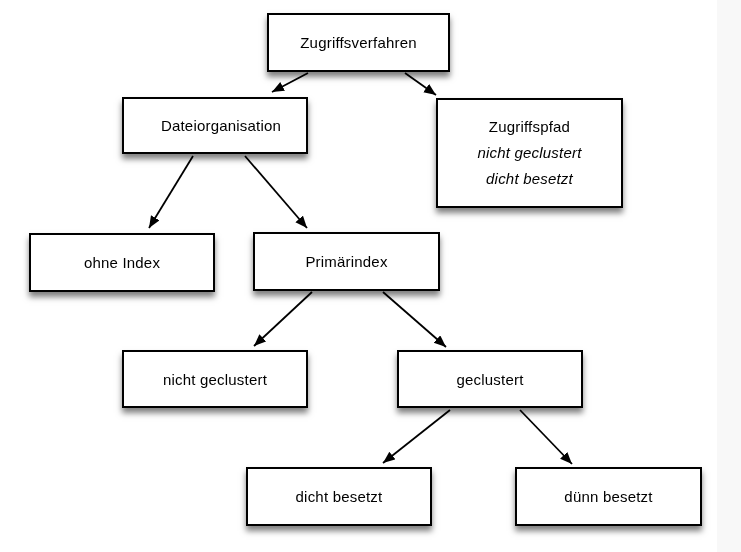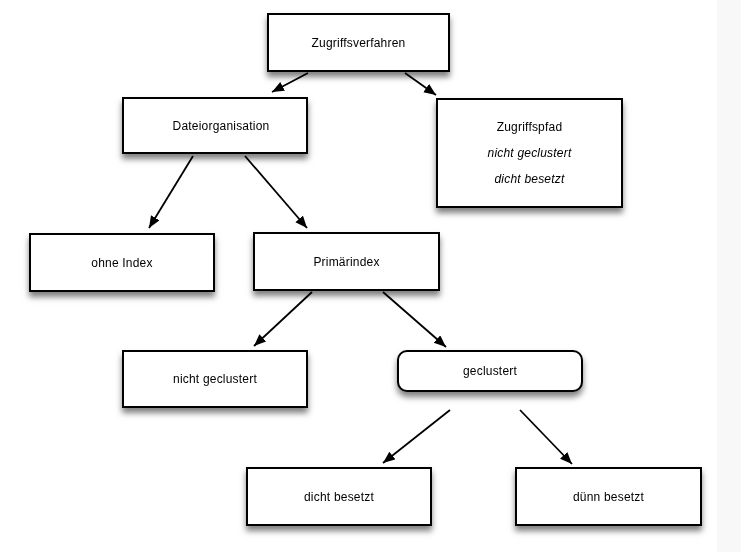--- a/index.html
+++ b/index.html
@@ -39,38 +39,38 @@
     position: absolute;
     box-sizing: border-box;
     background: var(--fill, #ffffff);
     border: 2px solid var(--border, #000000);
     box-shadow: 0 5px 6px rgba(0, 0, 0, 0.5);
     display: flex;
     align-items: center;
     justify-content: center;
     text-align: center;
     color: var(--text, #000000);
-    font-size: 12px;
+    font-size: 15px;
     letter-spacing: 0.2px;
   }
   .node.multi {
     flex-direction: column;
     line-height: 26px;
   }
   .node .italic {
     font-style: italic;
   }
   
   .n-root            { left: 267px; top: 13px;  width: 183px; height: 59px; }
   .n-dateiorg        { left: 122px; top: 97px;  width: 186px; height: 57px; padding-left: 12px; }
   .n-zugriffspfad    { left: 436px; top: 98px;  width: 187px; height: 110px; }
   .n-ohne-index      { left: 29px;  top: 233px; width: 186px; height: 59px; }
   .n-primaerindex    { left: 253px; top: 232px; width: 187px; height: 59px; }
   .n-nicht-gecl      { left: 122px; top: 350px; width: 186px; height: 58px; }
-  .n-geclustert      { left: 397px; top: 350px; width: 186px; height: 42px; border-radius: 10px; }
+  .n-geclustert      { left: 397px; top: 350px; width: 186px; height: 58px; }
   .n-dicht-besetzt   { left: 246px; top: 467px; width: 186px; height: 59px; }
   .n-duenn-besetzt   { left: 515px; top: 467px; width: 187px; height: 59px; }
 </style>
 </head>
 <body>
 
 <div class="canvas">
 
   <div class="right-strip"></div>
 

